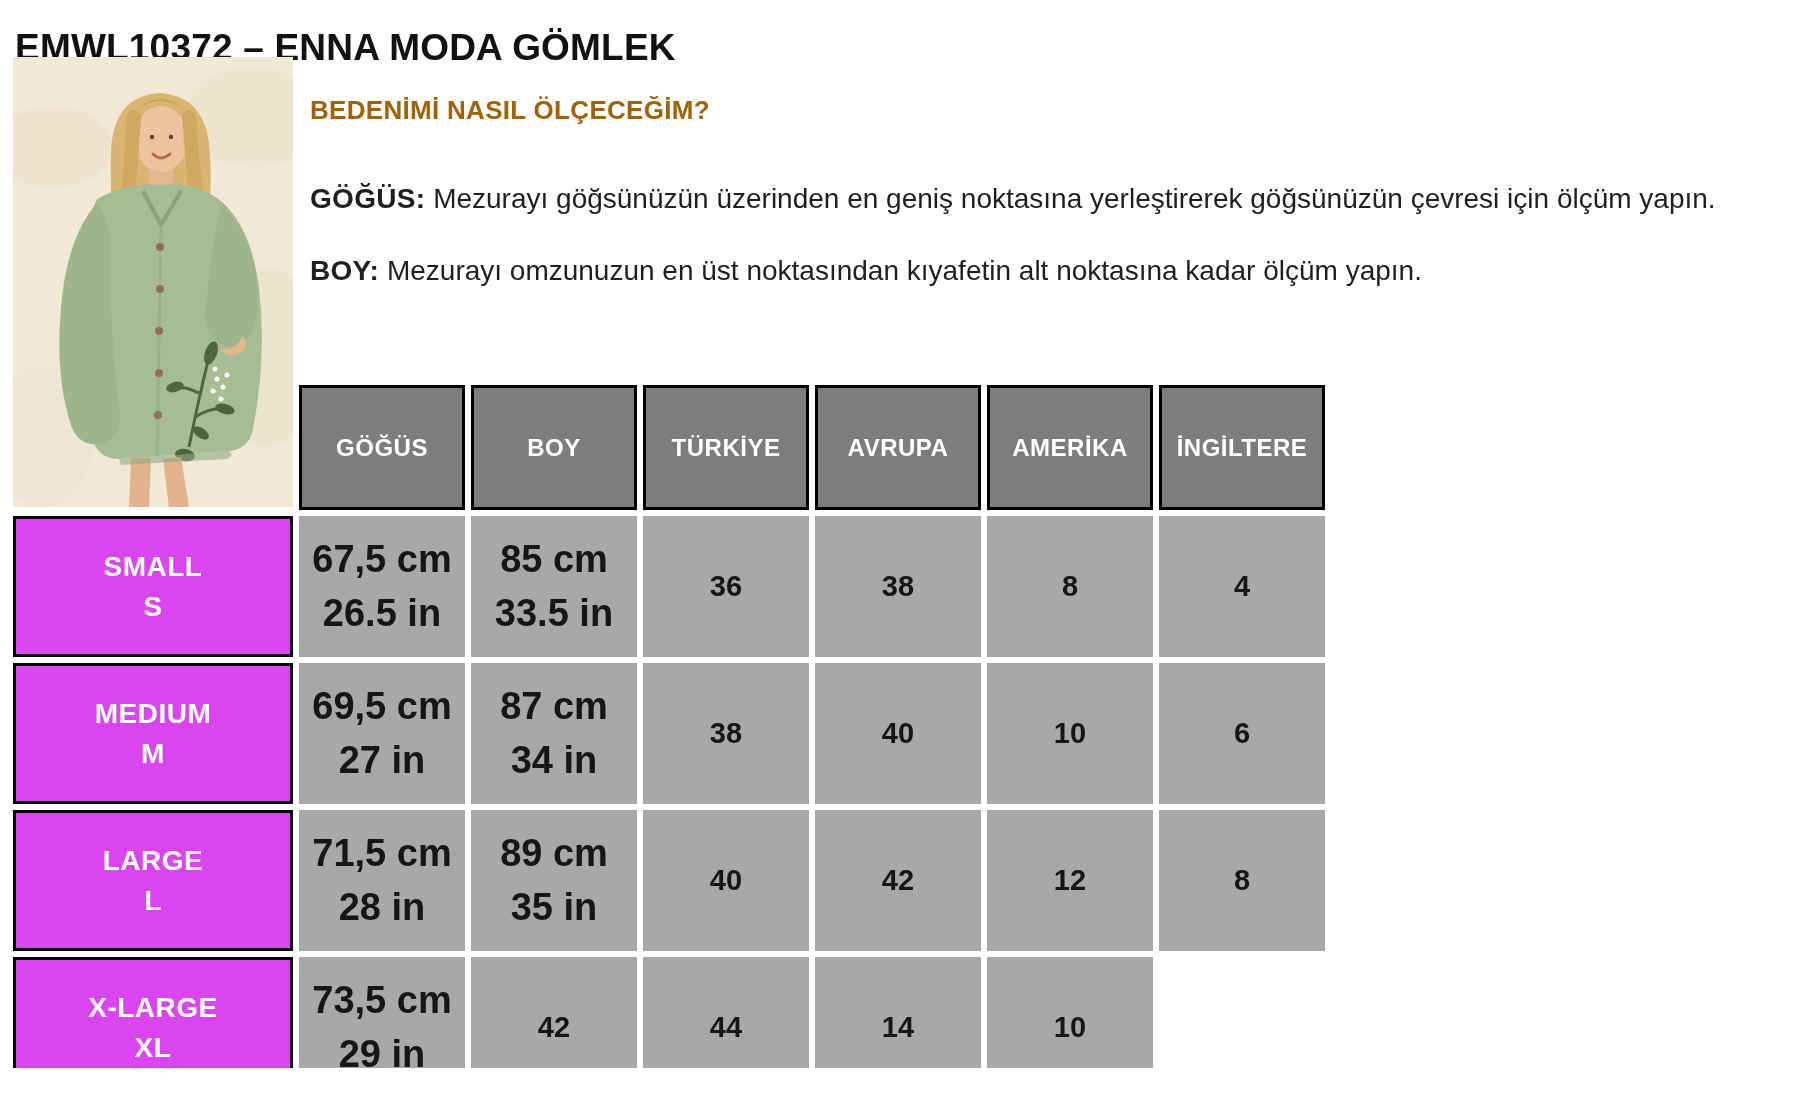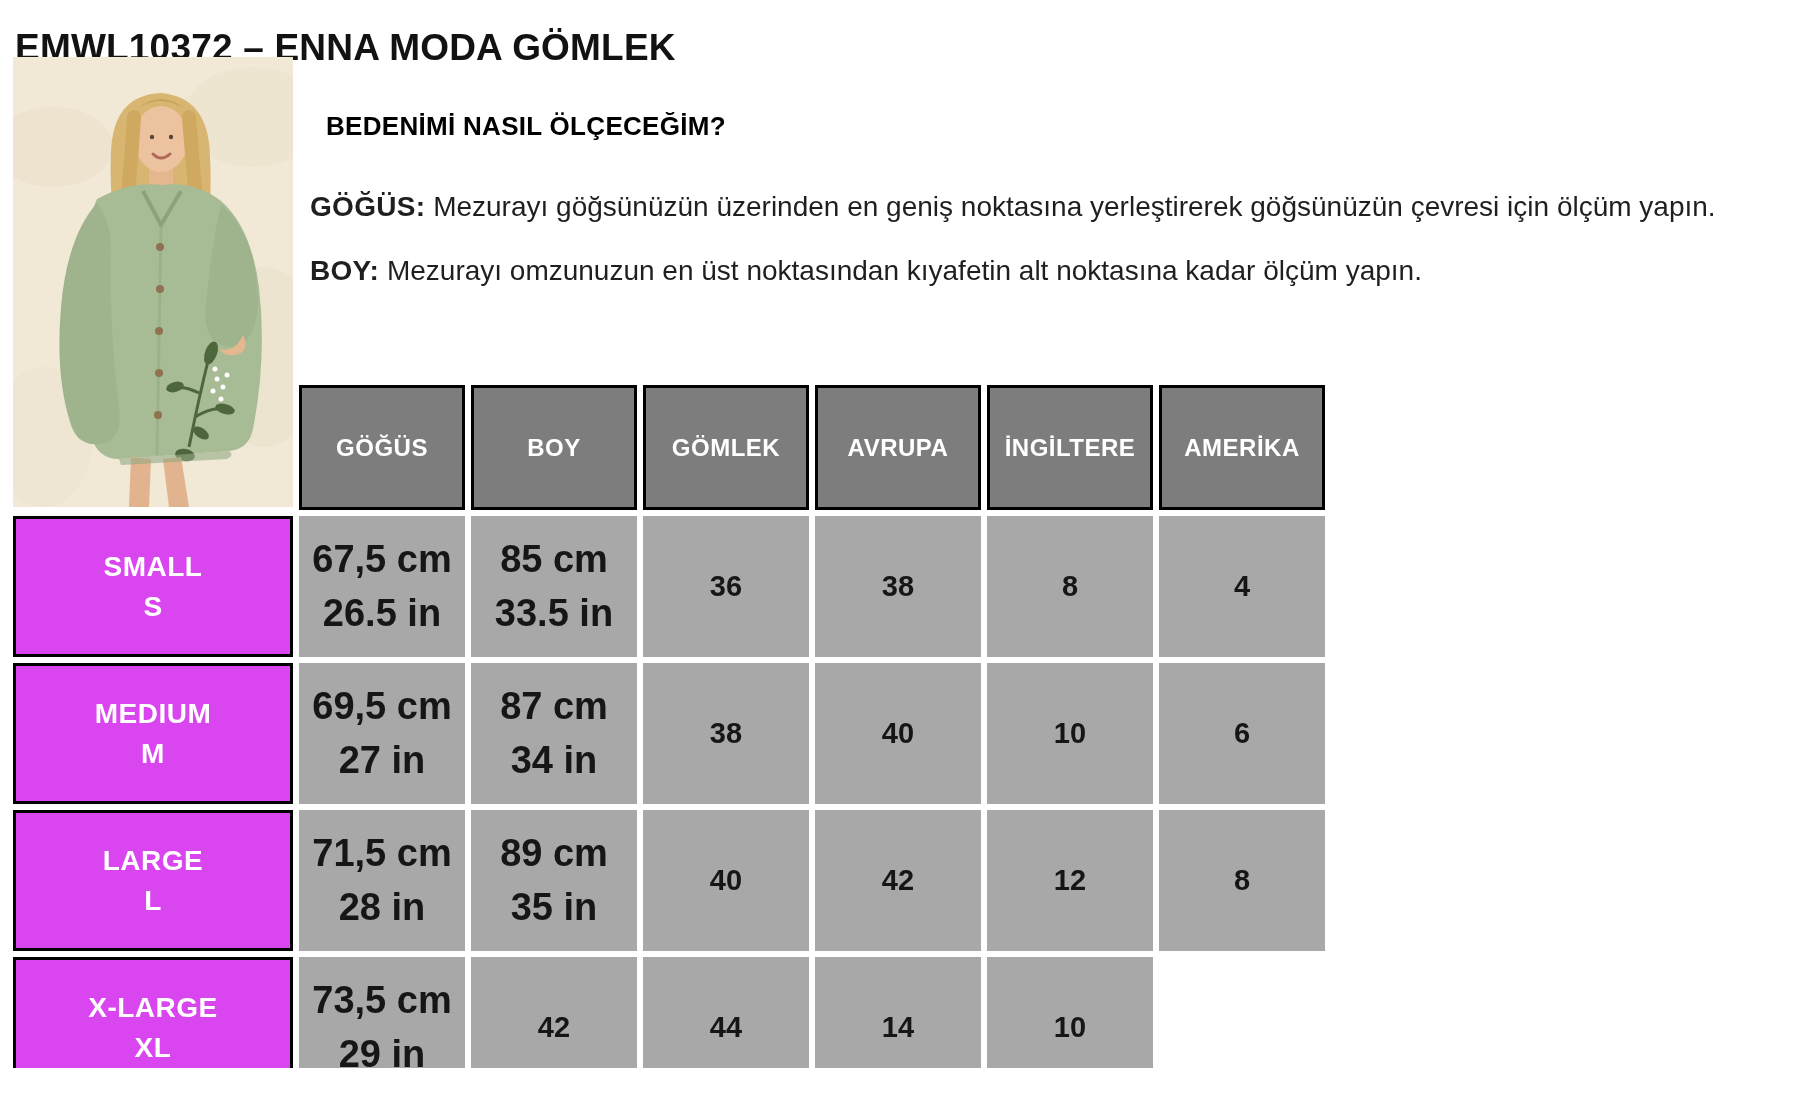--- a/index.html
+++ b/index.html
@@ -44,38 +44,38 @@
   .instructions {
     position: absolute;
     left: 310px;
     top: 95px;
     width: 1480px;
   }
   .instructions-heading {
     position: absolute;
     top: 0;
     left: 0;
-    margin: 16px;
+    margin: 0;
     font-size: 26px;
     font-weight: bold;
     letter-spacing: 0.3px;
-    color: #000000;
+    color: #a16207;
     white-space: nowrap;
   }
   .measure-line {
     position: absolute;
     left: 0;
     margin: 0;
     font-size: 28px;
     font-weight: normal;
     color: #1f1f1f;
     white-space: nowrap;
   }
   .measure-line strong { font-weight: bold; letter-spacing: 0.3px; }
-  .measure-line.first  { top: 96px; }
+  .measure-line.first  { top: 88px; }
   .measure-line.second { top: 160px; }
 
   
   .size-table {
     position: absolute;
     left: 13px;
     top: 385px;
     display: grid;
     grid-template-columns: 280px repeat(6, 166px);
     grid-template-rows: 125px repeat(4, 141px);
@@ -217,24 +217,24 @@
       <strong>BOY:</strong>
       <span>Mezurayı omzunuzun en üst noktasından kıyafetin alt noktasına kadar ölçüm yapın.</span>
     </p>
   </div>
 
   <div class="size-table">
 
     <div class="corner"></div>
     <div class="th">GÖĞÜS</div>
     <div class="th">BOY</div>
-    <div class="th">GÖMLEK</div>
+    <div class="th">TÜRKİYE</div>
     <div class="th">AVRUPA</div>
+    <div class="th">AMERİKA</div>
     <div class="th">İNGİLTERE</div>
-    <div class="th">AMERİKA</div>
 
     <div class="rl">
       <span>SMALL</span>
       <span>S</span>
     </div>
     <div class="td">
       <span>67,5 cm</span>
       <span>26.5 in</span>
     </div>
     <div class="td">

